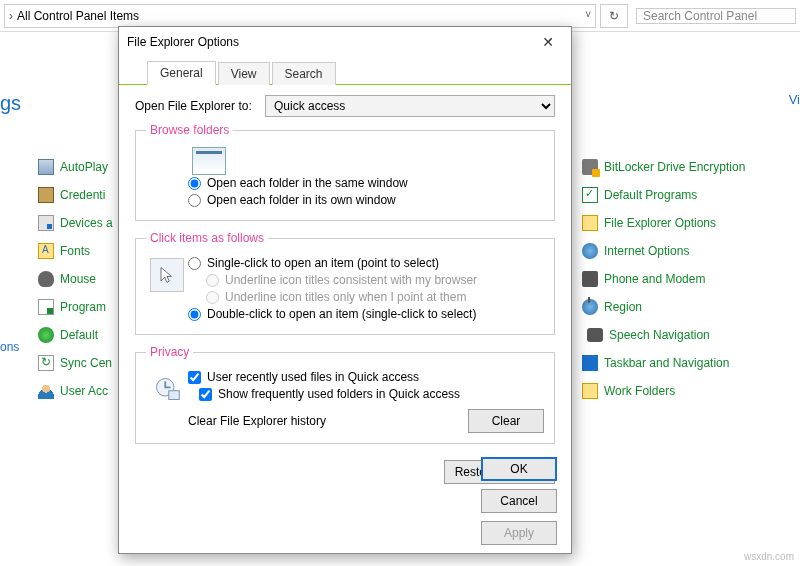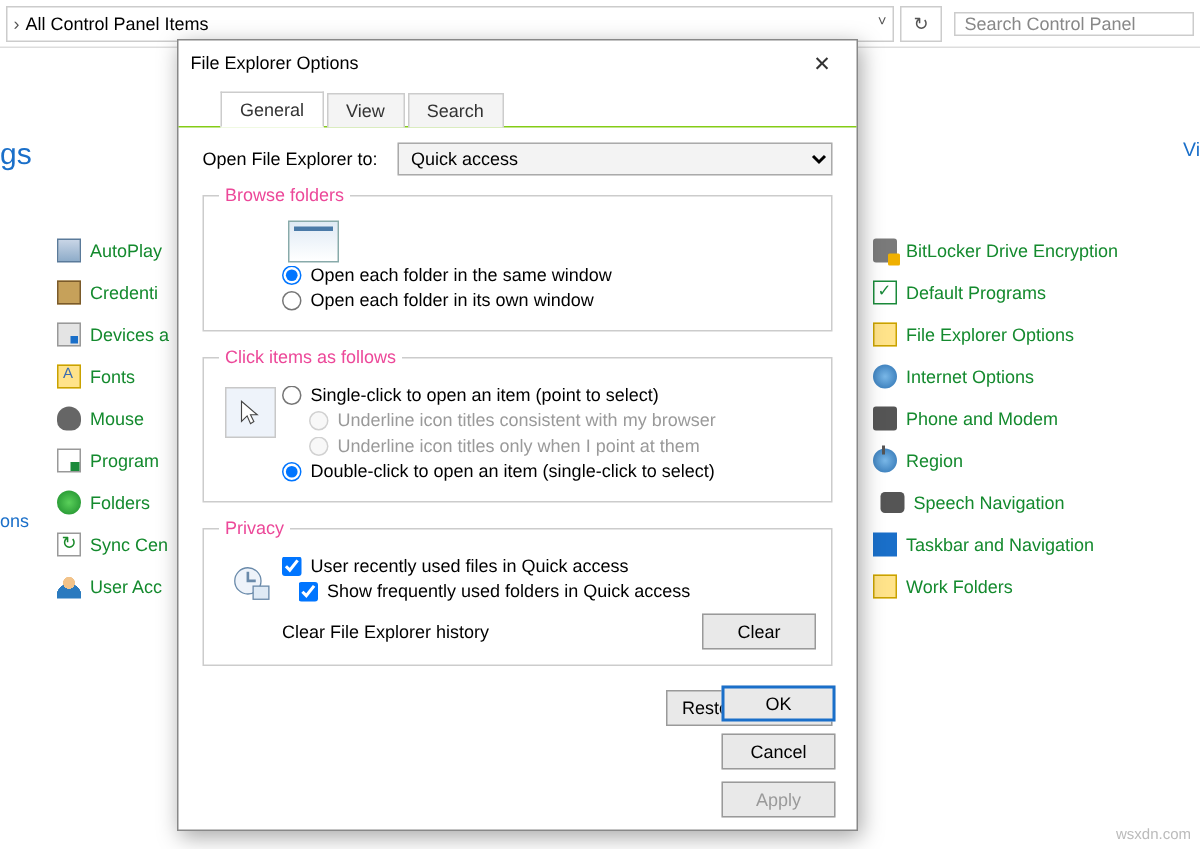--- a/index.html
+++ b/index.html
@@ -223,21 +223,21 @@
   <div class="cp-item">
       <span class="ico ic-mouse"></span>
       <a>Mouse</a>
     </div>
   <div class="cp-item">
       <span class="ico ic-programs"></span>
       <a>Program</a>
     </div>
   <div class="cp-item">
       <span class="ico ic-security"></span>
-      <a>Folders</a>
+      <a>Default</a>
     </div>
   <div class="cp-item">
       <span class="ico ic-sync"></span>
       <a>Sync Cen</a>
     </div>
   <div class="cp-item">
       <span class="ico ic-user"></span>
       <a>User Acc</a>
     </div>
 </div>

